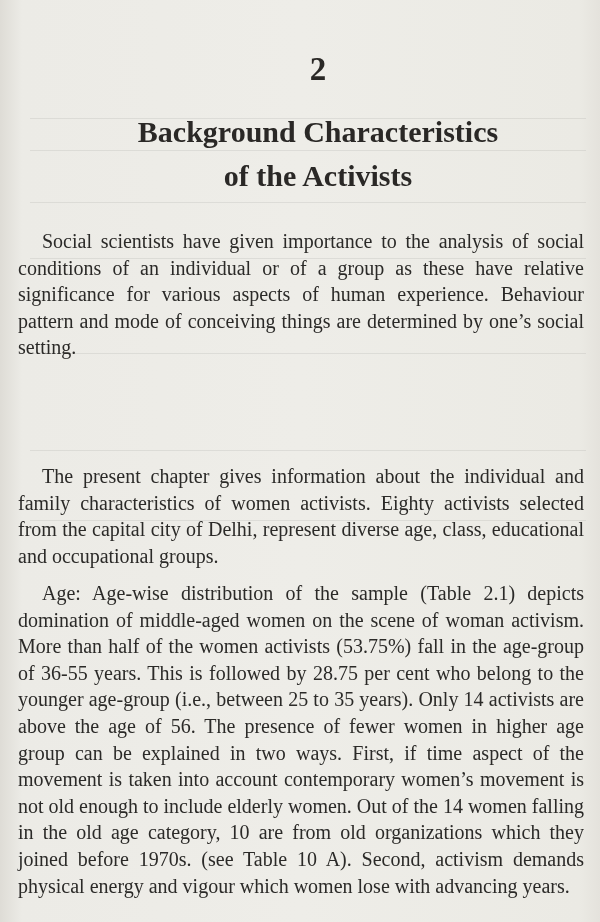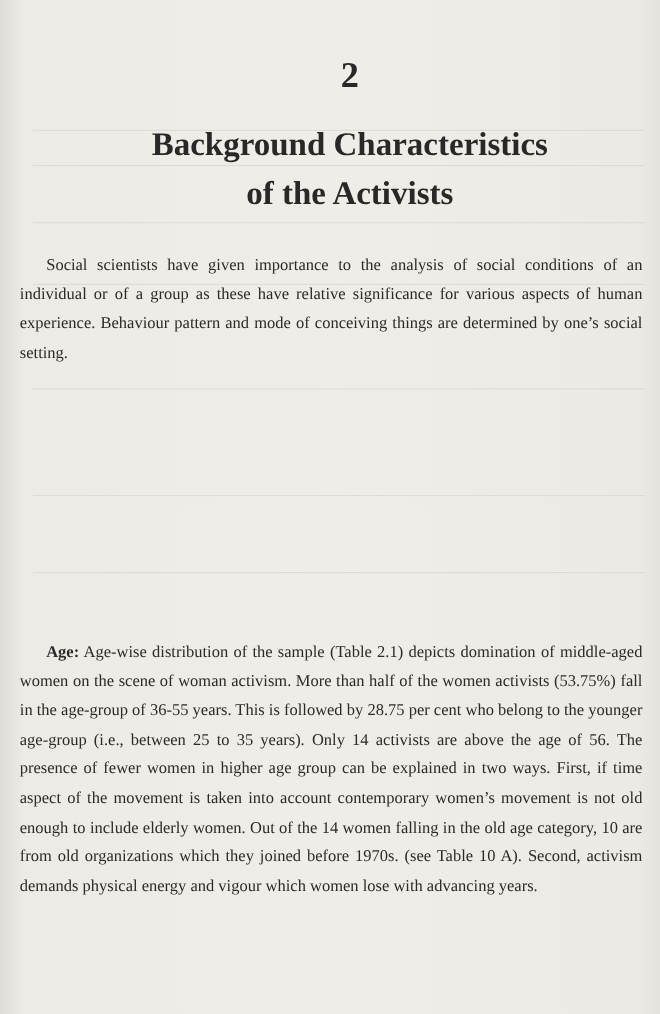--- a/index.html
+++ b/index.html
@@ -59,35 +59,35 @@
       font-size: 30px;
       line-height: 44px;
       color: #2a2826;
       margin-left: 18px;
     }
     .chapter-title div { white-space: nowrap; }
     .body-text {
       position: absolute;
       left: 18px;
       width: 566px;
-      font-size: 15px;
+      font-size: 20px;
       line-height: 26.6px;
       text-align: justify;
       color: #2b2a28;
     }
     .body-text p {
       margin: 0;
       text-indent: 24px;
     }
     .p1 { top: 228px; }
     .p2 { top: 372px; }
     .p3 { top: 463px; }
     .p4 { top: 580px; }
     .run-in {
-      font-weight: bold;
+      font-weight: normal;
       margin-top: 17px;
     }
   </style>
 </head>
 <body>
 
 <div class="ghost">
   <div class="g-line" style="top:118px"></div>
   <div class="g-line" style="top:150px"></div>
   <div class="g-line" style="top:202px"></div>
@@ -104,18 +104,21 @@
   <div class="chapter-title">
     <div>Background Characteristics</div>
     <div>of the Activists</div>
   </div>
 
   <div class="body-text p1">
     <p>Social scientists have given importance to the analysis of social conditions of an individual or of a group as these have relative significance for various aspects of human experience. Behaviour pattern and mode of conceiving things are determined by one’s social setting.</p>
   </div>
 
 
+  <div class="body-text p3">
+    <p>The present chapter gives information about the individual and family characteristics of women activists. Eighty activists selected from the capital city of Delhi, represent diverse age, class, educational and occupational groups.</p>
+  </div>
 
   <div class="body-text p4">
     <p><span class="run-in">Age:</span><span> Age-wise distribution of the sample (Table 2.1) depicts domination of middle-aged women on the scene of woman activism. More than half of the women activists (53.75%) fall in the age-group of 36-55 years. This is followed by 28.75 per cent who belong to the younger age-group (i.e., between 25 to 35 years). Only 14 activists are above the age of 56. The presence of fewer women in higher age group can be explained in two ways. First, if time aspect of the movement is taken into account contemporary women’s movement is not old enough to include elderly women. Out of the 14 women falling in the old age category, 10 are from old organizations which they joined before 1970s. (see Table 10 A). Second, activism demands physical energy and vigour which women lose with advancing years.</span></p>
   </div>
 
 </div>
 
 </body></html>

